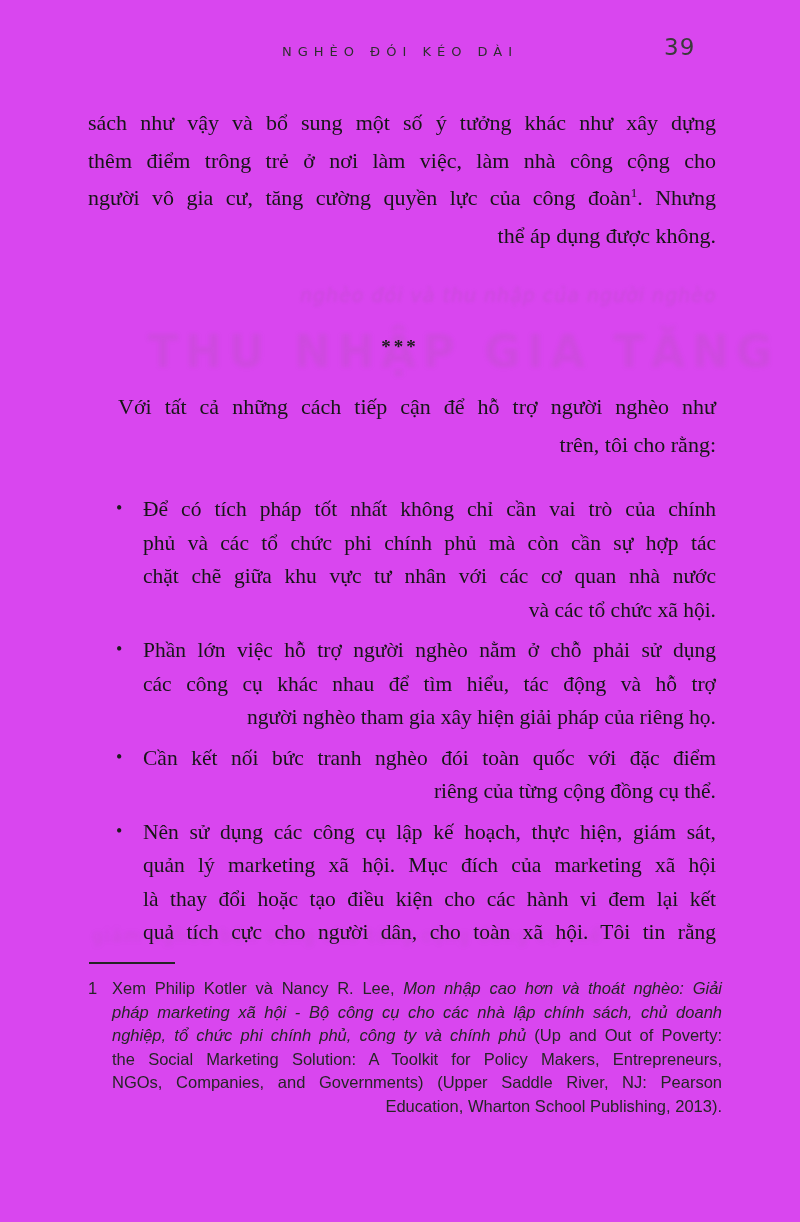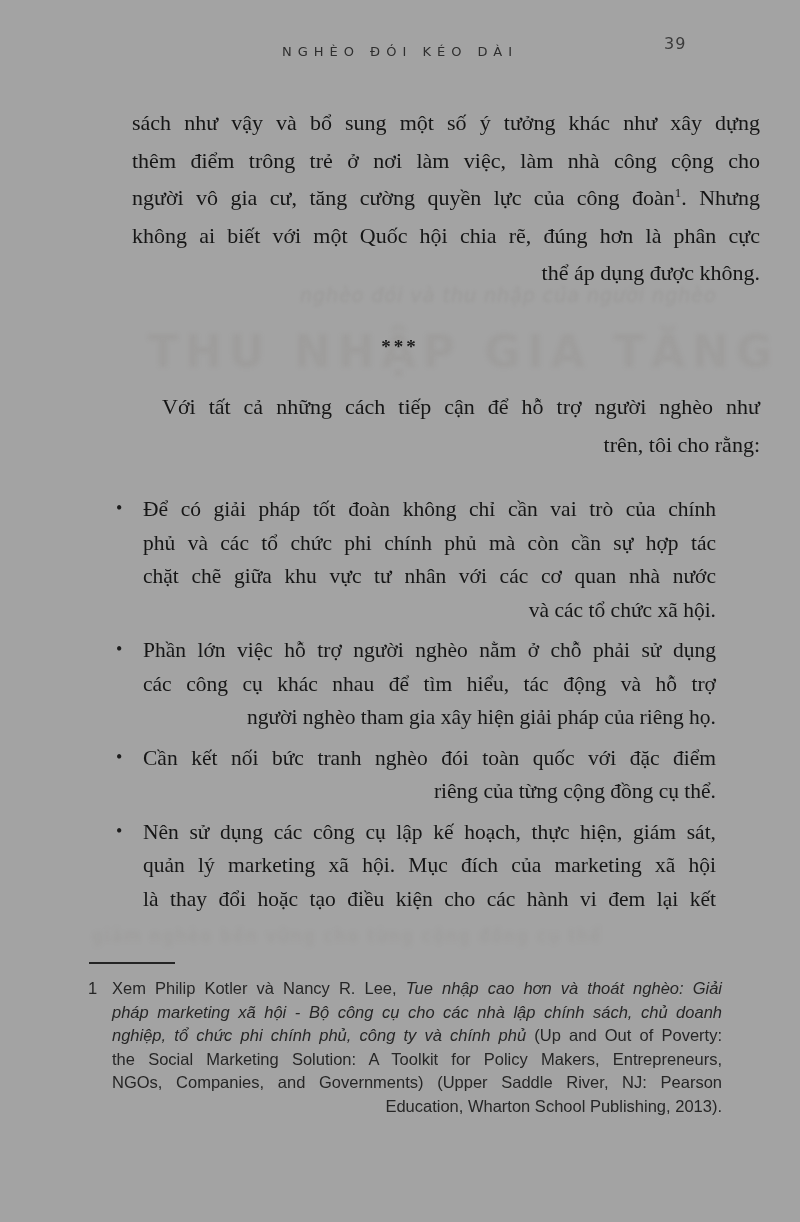--- a/index.html
+++ b/index.html
@@ -1,42 +1,42 @@
 <!DOCTYPE html>
 <html><head>
 <meta charset="utf-8">
 <style>
   html,body{margin:0;padding:0;background:#e8e8e8;}
   .page{
     position:relative;
     width:800px;height:1222px;
     margin:0 auto;
-    background:#a3a3a3;
+    background:#d946ef;
     overflow:hidden;
     font-family:"Liberation Serif", serif;
     color:#161616;
   }
   
   .running-head-title{
     position:absolute;top:44px;left:0;right:0;
     text-align:center;
     font-family:"DejaVu Sans", sans-serif;
     font-size:13px;letter-spacing:6px;
     color:#2e2e2e;
   }
   .page-number{
     position:absolute;top:34px;left:664px;
     font-family:"DejaVu Sans", sans-serif;
-    font-size:16px;font-weight:400;color:#3b3b3b;
+    font-size:23px;font-weight:400;color:#3b3b3b;
     letter-spacing:1px;
   }
   
   .block{
     position:absolute;left:88px;width:628px;
-    font-size:22px;line-height:37.5px;margin-left:44px;
+    font-size:22px;line-height:37.5px;
   }
   .j{text-align:justify;text-align-last:justify;}
   .l{text-align:right;}
   .para1{top:104px;}
   .para2{top:388px;}
   .para2 .indent{text-indent:30px;}
   sup.fn-ref{
     font-size:13px;line-height:0;vertical-align:super;
   }
   .divider{
@@ -117,36 +117,35 @@
 
   <div class="running-head-title">NGHÈO ĐÓI KÉO DÀI</div>
   <div class="page-number">39</div>
 
   <div class="block para1">
     <div class="j">sách như vậy và bổ sung một số ý tưởng khác như xây dựng</div>
     <div class="j">thêm điểm trông trẻ ở nơi làm việc, làm nhà công cộng cho</div>
     <div class="j">
       <span>người vô gia cư, tăng cường quyền lực của công đoàn</span><sup class="fn-ref">1</sup><span>. Nhưng</span>
     </div>
-    <div class="j">không ai biết với một Quốc hội chia rẽ, đúng hơn là phân cực</div>
     <div class="l">thể áp dụng được không.</div>
   </div>
 
   <div class="divider">***</div>
 
   <div class="block para2">
     <div class="j indent">Với tất cả những cách tiếp cận để hỗ trợ người nghèo như</div>
     <div class="l">trên, tôi cho rằng:</div>
   </div>
 
   <div class="bullet-list">
 
     <div class="bullet">
       <span class="dot">•</span>
-      <div class="j">Để có giải pháp tốt đoàn không chỉ cần vai trò của chính</div>
+      <div class="j">Để có tích pháp tốt nhất không chỉ cần vai trò của chính</div>
       <div class="j">phủ và các tổ chức phi chính phủ mà còn cần sự hợp tác</div>
       <div class="j">chặt chẽ giữa khu vực tư nhân với các cơ quan nhà nước</div>
       <div class="l">và các tổ chức xã hội.</div>
     </div>
 
     <div class="bullet">
       <span class="dot">•</span>
       <div class="j">Phần lớn việc hỗ trợ người nghèo nằm ở chỗ phải sử dụng</div>
       <div class="j">các công cụ khác nhau để tìm hiểu, tác động và hỗ trợ</div>
       <div class="l">người nghèo tham gia xây hiện giải pháp của riêng họ.</div>
@@ -156,30 +155,31 @@
       <span class="dot">•</span>
       <div class="j">Cần kết nối bức tranh nghèo đói toàn quốc với đặc điểm</div>
       <div class="l">riêng của từng cộng đồng cụ thể.</div>
     </div>
 
     <div class="bullet">
       <span class="dot">•</span>
       <div class="j">Nên sử dụng các công cụ lập kế hoạch, thực hiện, giám sát,</div>
       <div class="j">quản lý marketing xã hội. Mục đích của marketing xã hội</div>
       <div class="j">là thay đổi hoặc tạo điều kiện cho các hành vi đem lại kết</div>
+      <div class="j">quả tích cực cho người dân, cho toàn xã hội. Tôi tin rằng</div>
     </div>
 
   </div>
 
   <div class="footnote-rule"></div>
   <div class="footnote">
     <div class="fn-num">1</div>
     <div class="fn-body">
       <div class="j">
-        <span>Xem Philip Kotler và Nancy R. Lee, </span><span class="fn-italic">Tue nhập cao hơn và thoát nghèo: Giải</span>
+        <span>Xem Philip Kotler và Nancy R. Lee, </span><span class="fn-italic">Mon nhập cao hơn và thoát nghèo: Giải</span>
       </div>
       <div class="j fn-italic">pháp marketing xã hội - Bộ công cụ cho các nhà lập chính sách, chủ doanh</div>
       <div class="j">
         <span class="fn-italic">nghiệp, tổ chức phi chính phủ, công ty và chính phủ</span><span> (Up and Out of Poverty:</span>
       </div>
       <div class="j">the Social Marketing Solution: A Toolkit for Policy Makers, Entrepreneurs,</div>
       <div class="j">NGOs, Companies, and Governments) (Upper Saddle River, NJ: Pearson</div>
       <div class="l">Education, Wharton School Publishing, 2013).</div>
     </div>
   </div>

